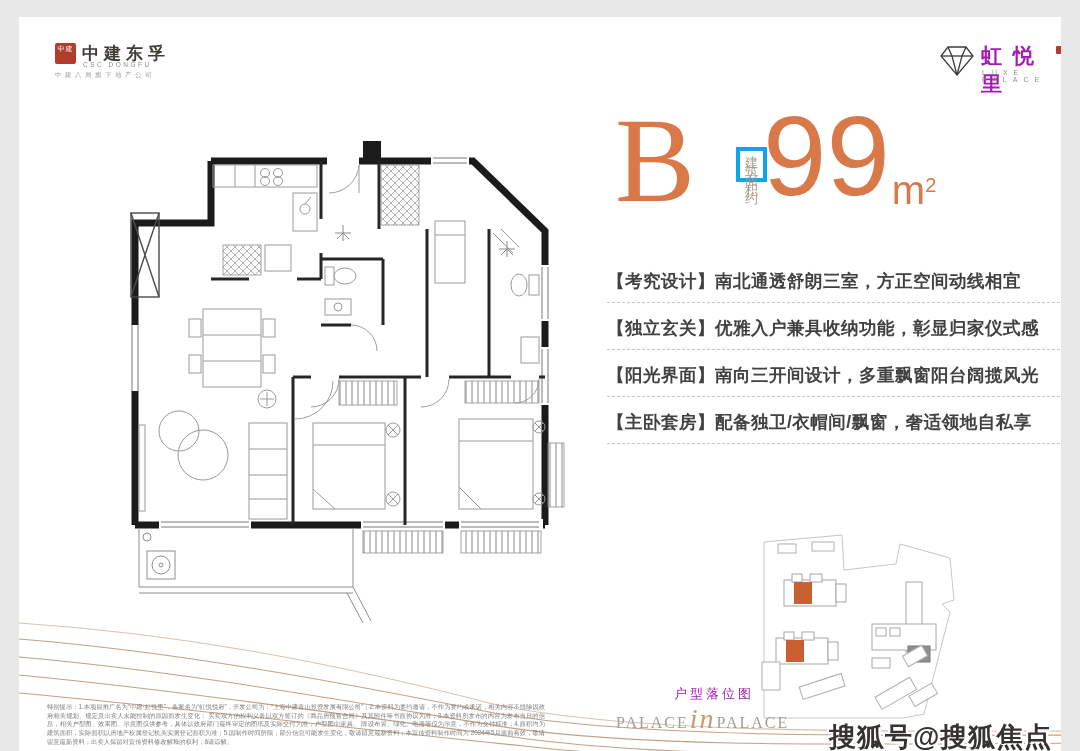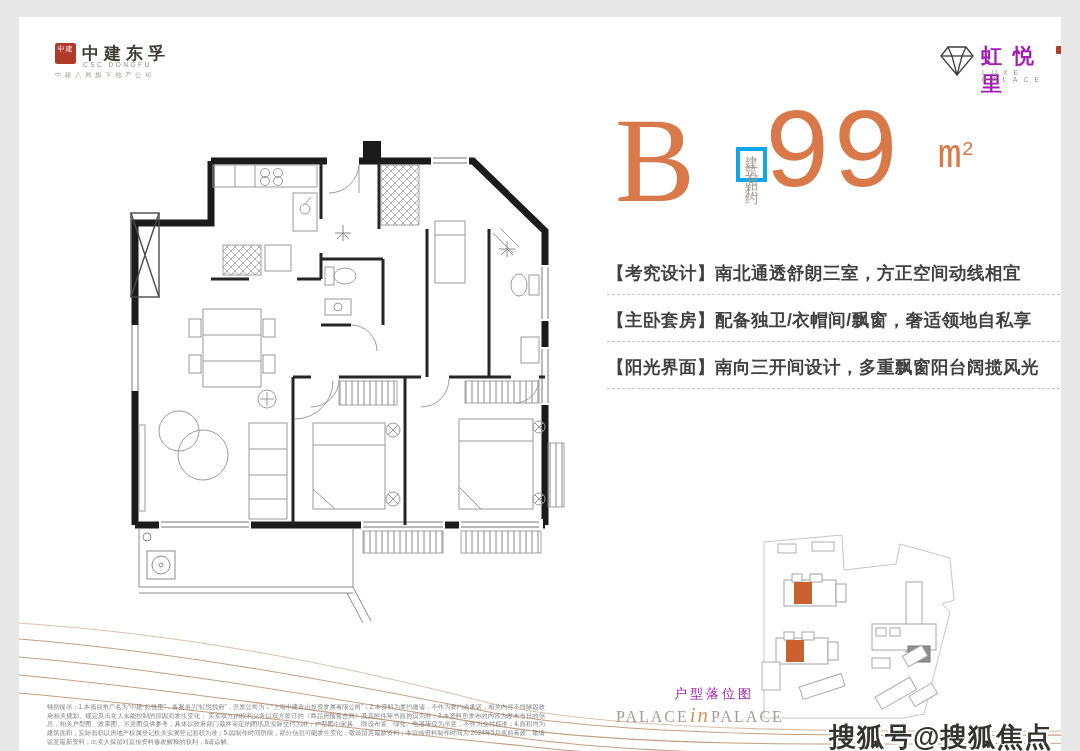--- a/index.html
+++ b/index.html
@@ -17,36 +17,36 @@
   
   .gem{left:920px;top:28px;}
   .rl-title{left:962px;top:25px;font-size:21px;letter-spacing:11px;color:#a21caf;font-weight:600;}
   .rl-seal{left:1037px;top:29px;width:8px;height:8px;background:#b23c2c;border-radius:1px;}
   .rl-sub{left:963px;top:52px;font-size:7px;letter-spacing:6px;color:#918d88;}
 
   
   .big-b{left:596px;top:84px;font-family:"Liberation Serif",serif;font-size:120px;line-height:1;color:#d97848;}
   .area-note{left:717px;top:130px;width:31px;height:35px;border:4px solid #0ea5e9;box-sizing:border-box;
              text-align:center;color:#a59a8e;font-size:13px;line-height:9px;padding-top:7px;}
-  .area-wrap{left:744px;top:82px;display:flex;align-items:center;color:#d97848;font-family:Liberation Mono, monospace;gap:36px;}
+  .area-wrap{left:744px;top:82px;display:flex;align-items:flex-end;color:#d97848;font-family:Liberation Sans, sans-serif;}
   .area-wrap .v{font-size:114px;line-height:1;}
   .area-wrap .u{font-size:40px;margin-left:2px;}
   .area-wrap .u sup{font-size:20px;vertical-align:12px;}
   .rooms{left:716px;top:169px;font-size:23px;letter-spacing:5px;color:#3b3b3b;font-weight:600;}
 
   
-  .features{left:588px;top:244px;width:458px;}
+  .features{left:588px;top:252px;width:458px;}
   .feat-row{margin-bottom:0;}
   .feat-text{font-size:17.5px;color:#414141;font-weight:600;letter-spacing:0.5px;line-height:24px;}
   .feat-dash{border-bottom:1.5px dashed #c7c7c7;margin:9px 0 13px 0;}
 
   
   .sp-caption{left:655px;top:668px;font-size:13px;letter-spacing:3px;color:#a21caf;}
   .sp-brand{left:597px;top:686px;font-family:"Liberation Serif",serif;font-size:16px;letter-spacing:2px;color:#a29c94;}
-  .sp-brand .in{font-style:italic;font-size:21px;color:#cf9768;margin:0 1px;font-family:"Liberation Serif",serif;}
+  .sp-brand .in{font-style:italic;font-size:28px;color:#cf9768;margin:0 1px;font-family:"Liberation Serif",serif;}
 
   
   .disclaimer{left:28px;top:686px;width:498px;font-size:6.3px;line-height:8.7px;color:#7c7c7c;text-align:justify;z-index:3;}
 
   
   .watermark{left:810px;top:702px;font-size:27px;font-weight:900;color:#35332f;letter-spacing:1px;z-index:5;
     text-shadow:-2px -2px 0 #fff,2px -2px 0 #fff,-2px 2px 0 #fff,2px 2px 0 #fff,0 2px 0 #fff,2px 0 0 #fff,0 -2px 0 #fff,-2px 0 0 #fff;}
 
   svg{display:block;}
 </style>
@@ -83,25 +83,29 @@
     <span class="v">99</span>
     <span class="u"><span>m</span><sup>2</sup></span>
   </div>
 
   <div class="abs features">
     <div class="feat-row">
       <div class="feat-text">【考究设计】南北通透舒朗三室，方正空间动线相宜</div>
       <div class="feat-dash"></div>
     </div>
     <div class="feat-row">
-      <div class="feat-text">【主卧套房】配备独卫/衣帽间/飘窗，奢适领地自私享</div>
+      <div class="feat-text">【独立玄关】优雅入户兼具收纳功能，彰显归家仪式感</div>
       <div class="feat-dash"></div>
     </div>
     <div class="feat-row">
       <div class="feat-text">【阳光界面】南向三开间设计，多重飘窗阳台阔揽风光</div>
+      <div class="feat-dash"></div>
+    </div>
+    <div class="feat-row">
+      <div class="feat-text">【主卧套房】配备独卫/衣帽间/飘窗，奢适领地自私享</div>
       <div class="feat-dash"></div>
     </div>
   </div>
 
   <div class="abs" style="left:96px;top:110px;">
     <svg width="472" height="540" viewBox="0 0 472 540">
       <defs>
         <pattern id="hv" width="6" height="6" patternUnits="userSpaceOnUse">
           <path d="M3,0 V6" stroke="#8a8a8a" stroke-width="1"></path>
         </pattern>

